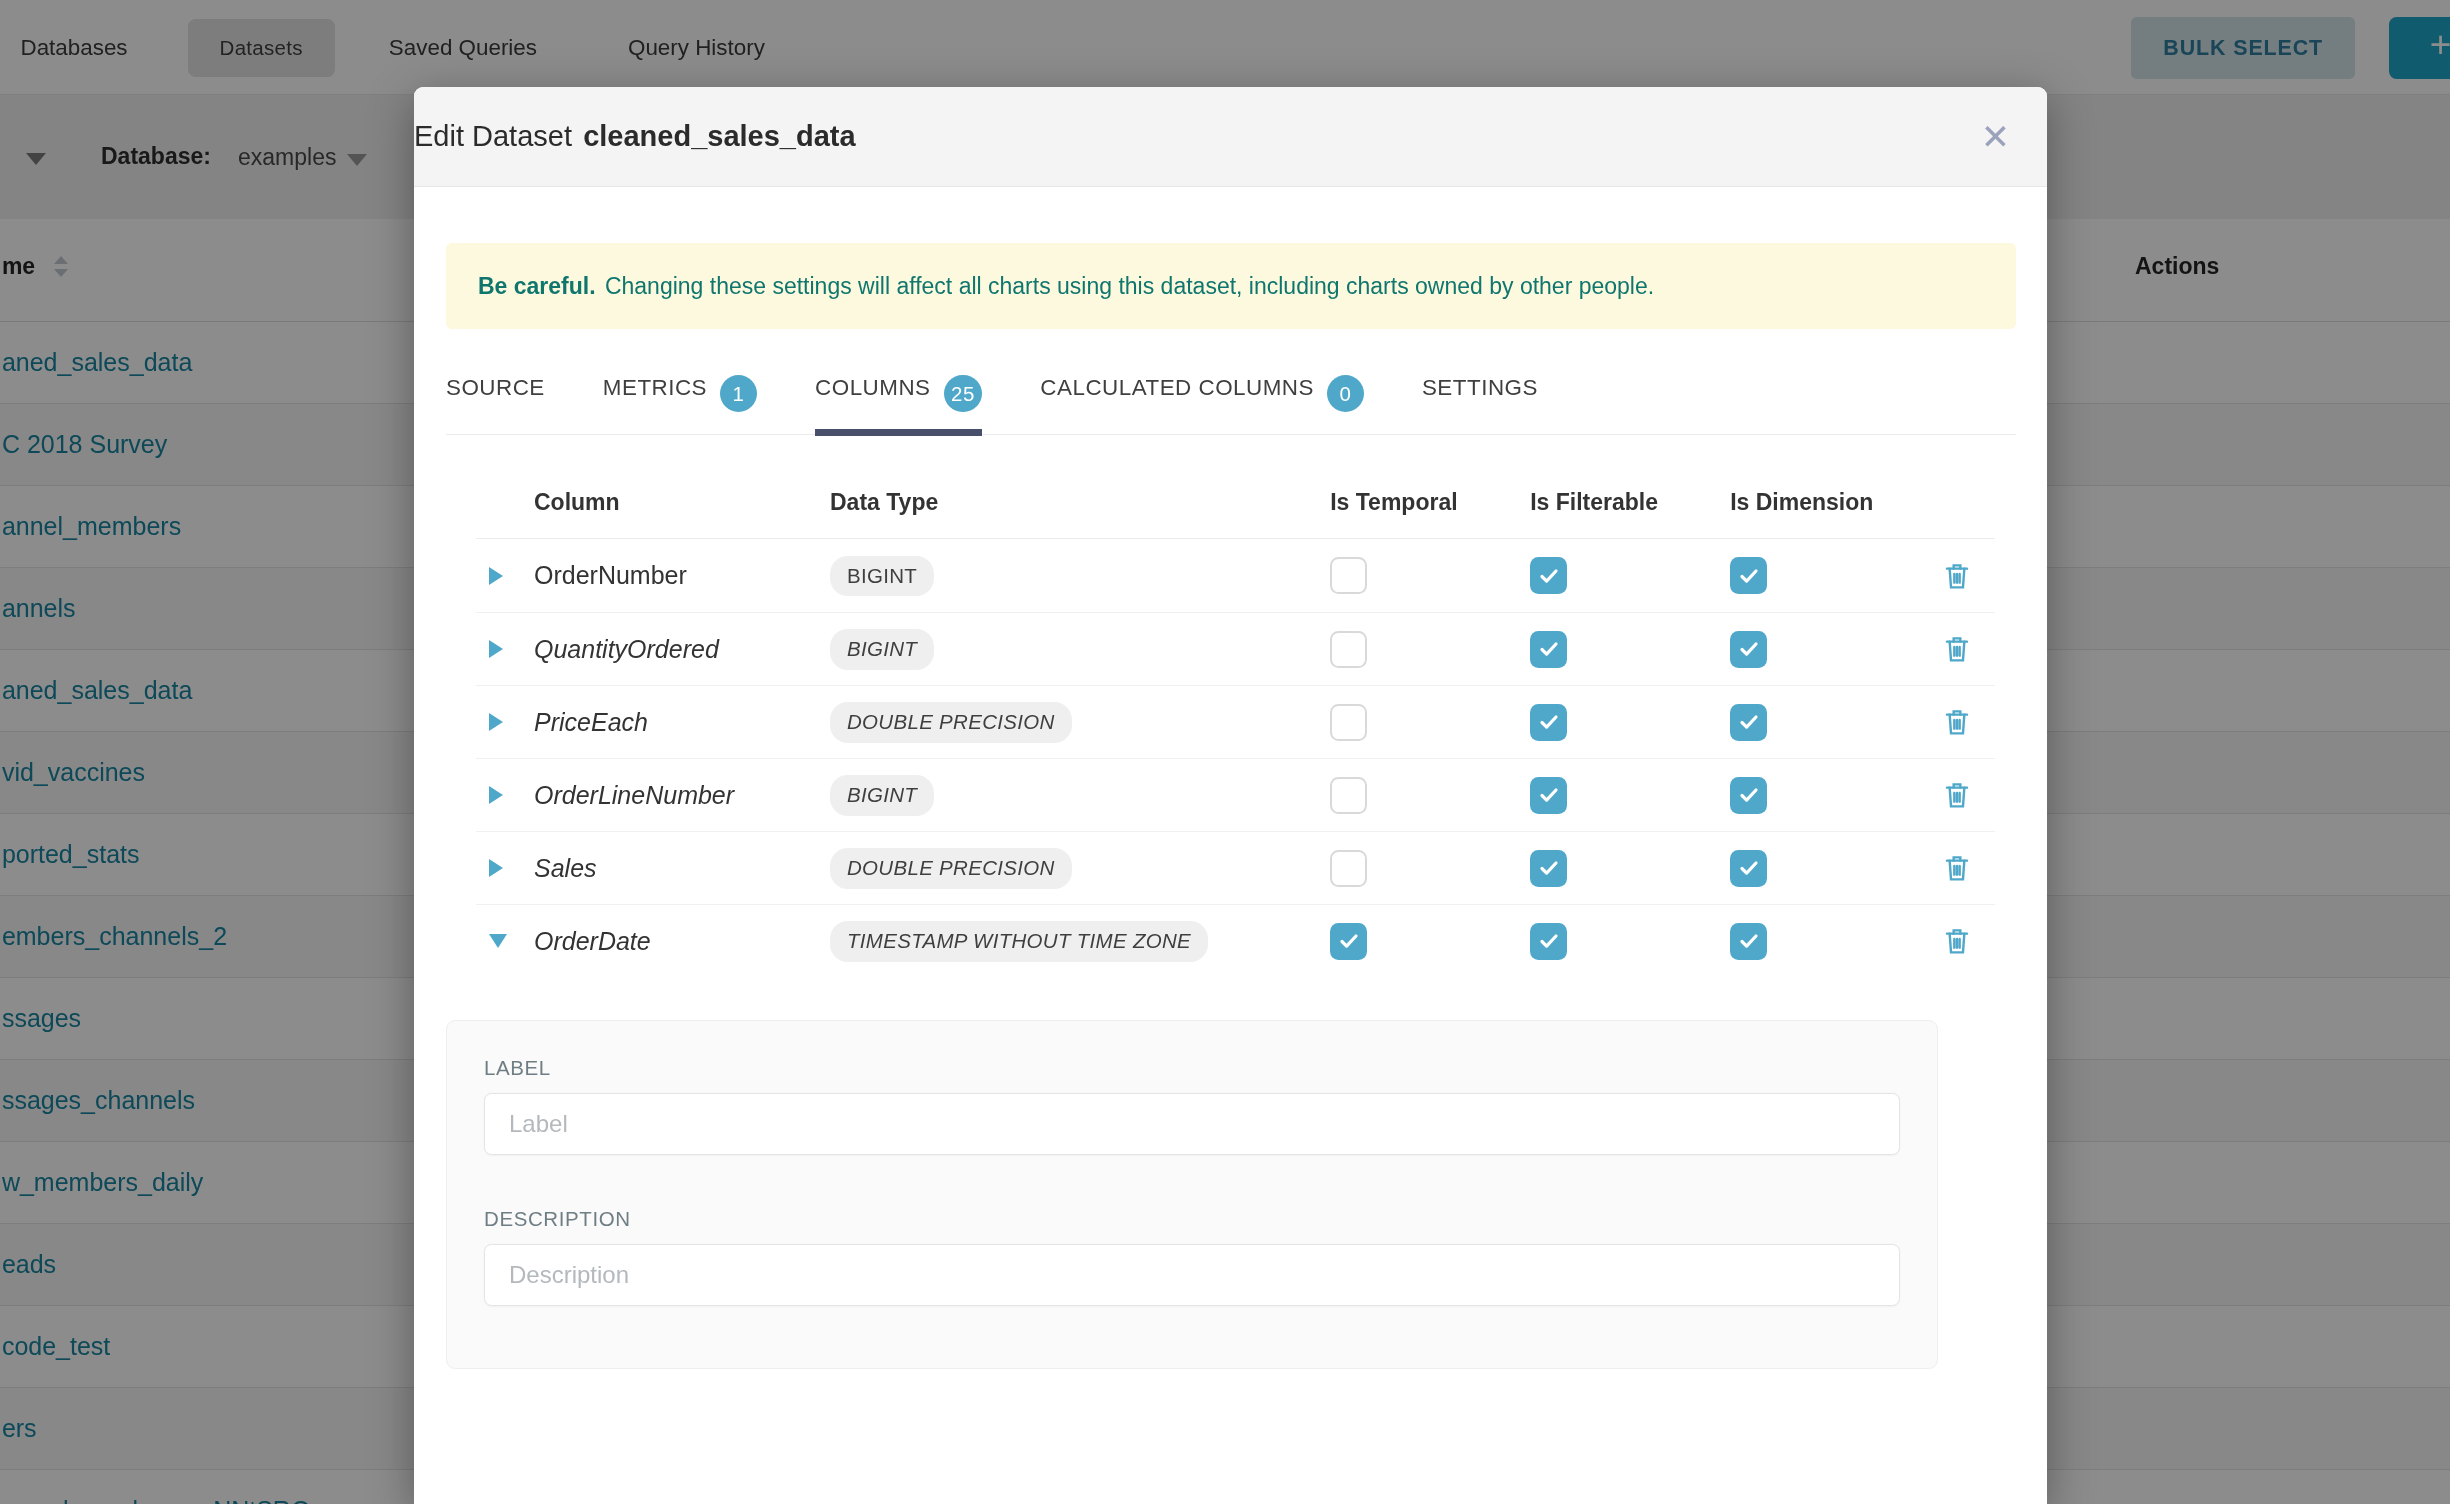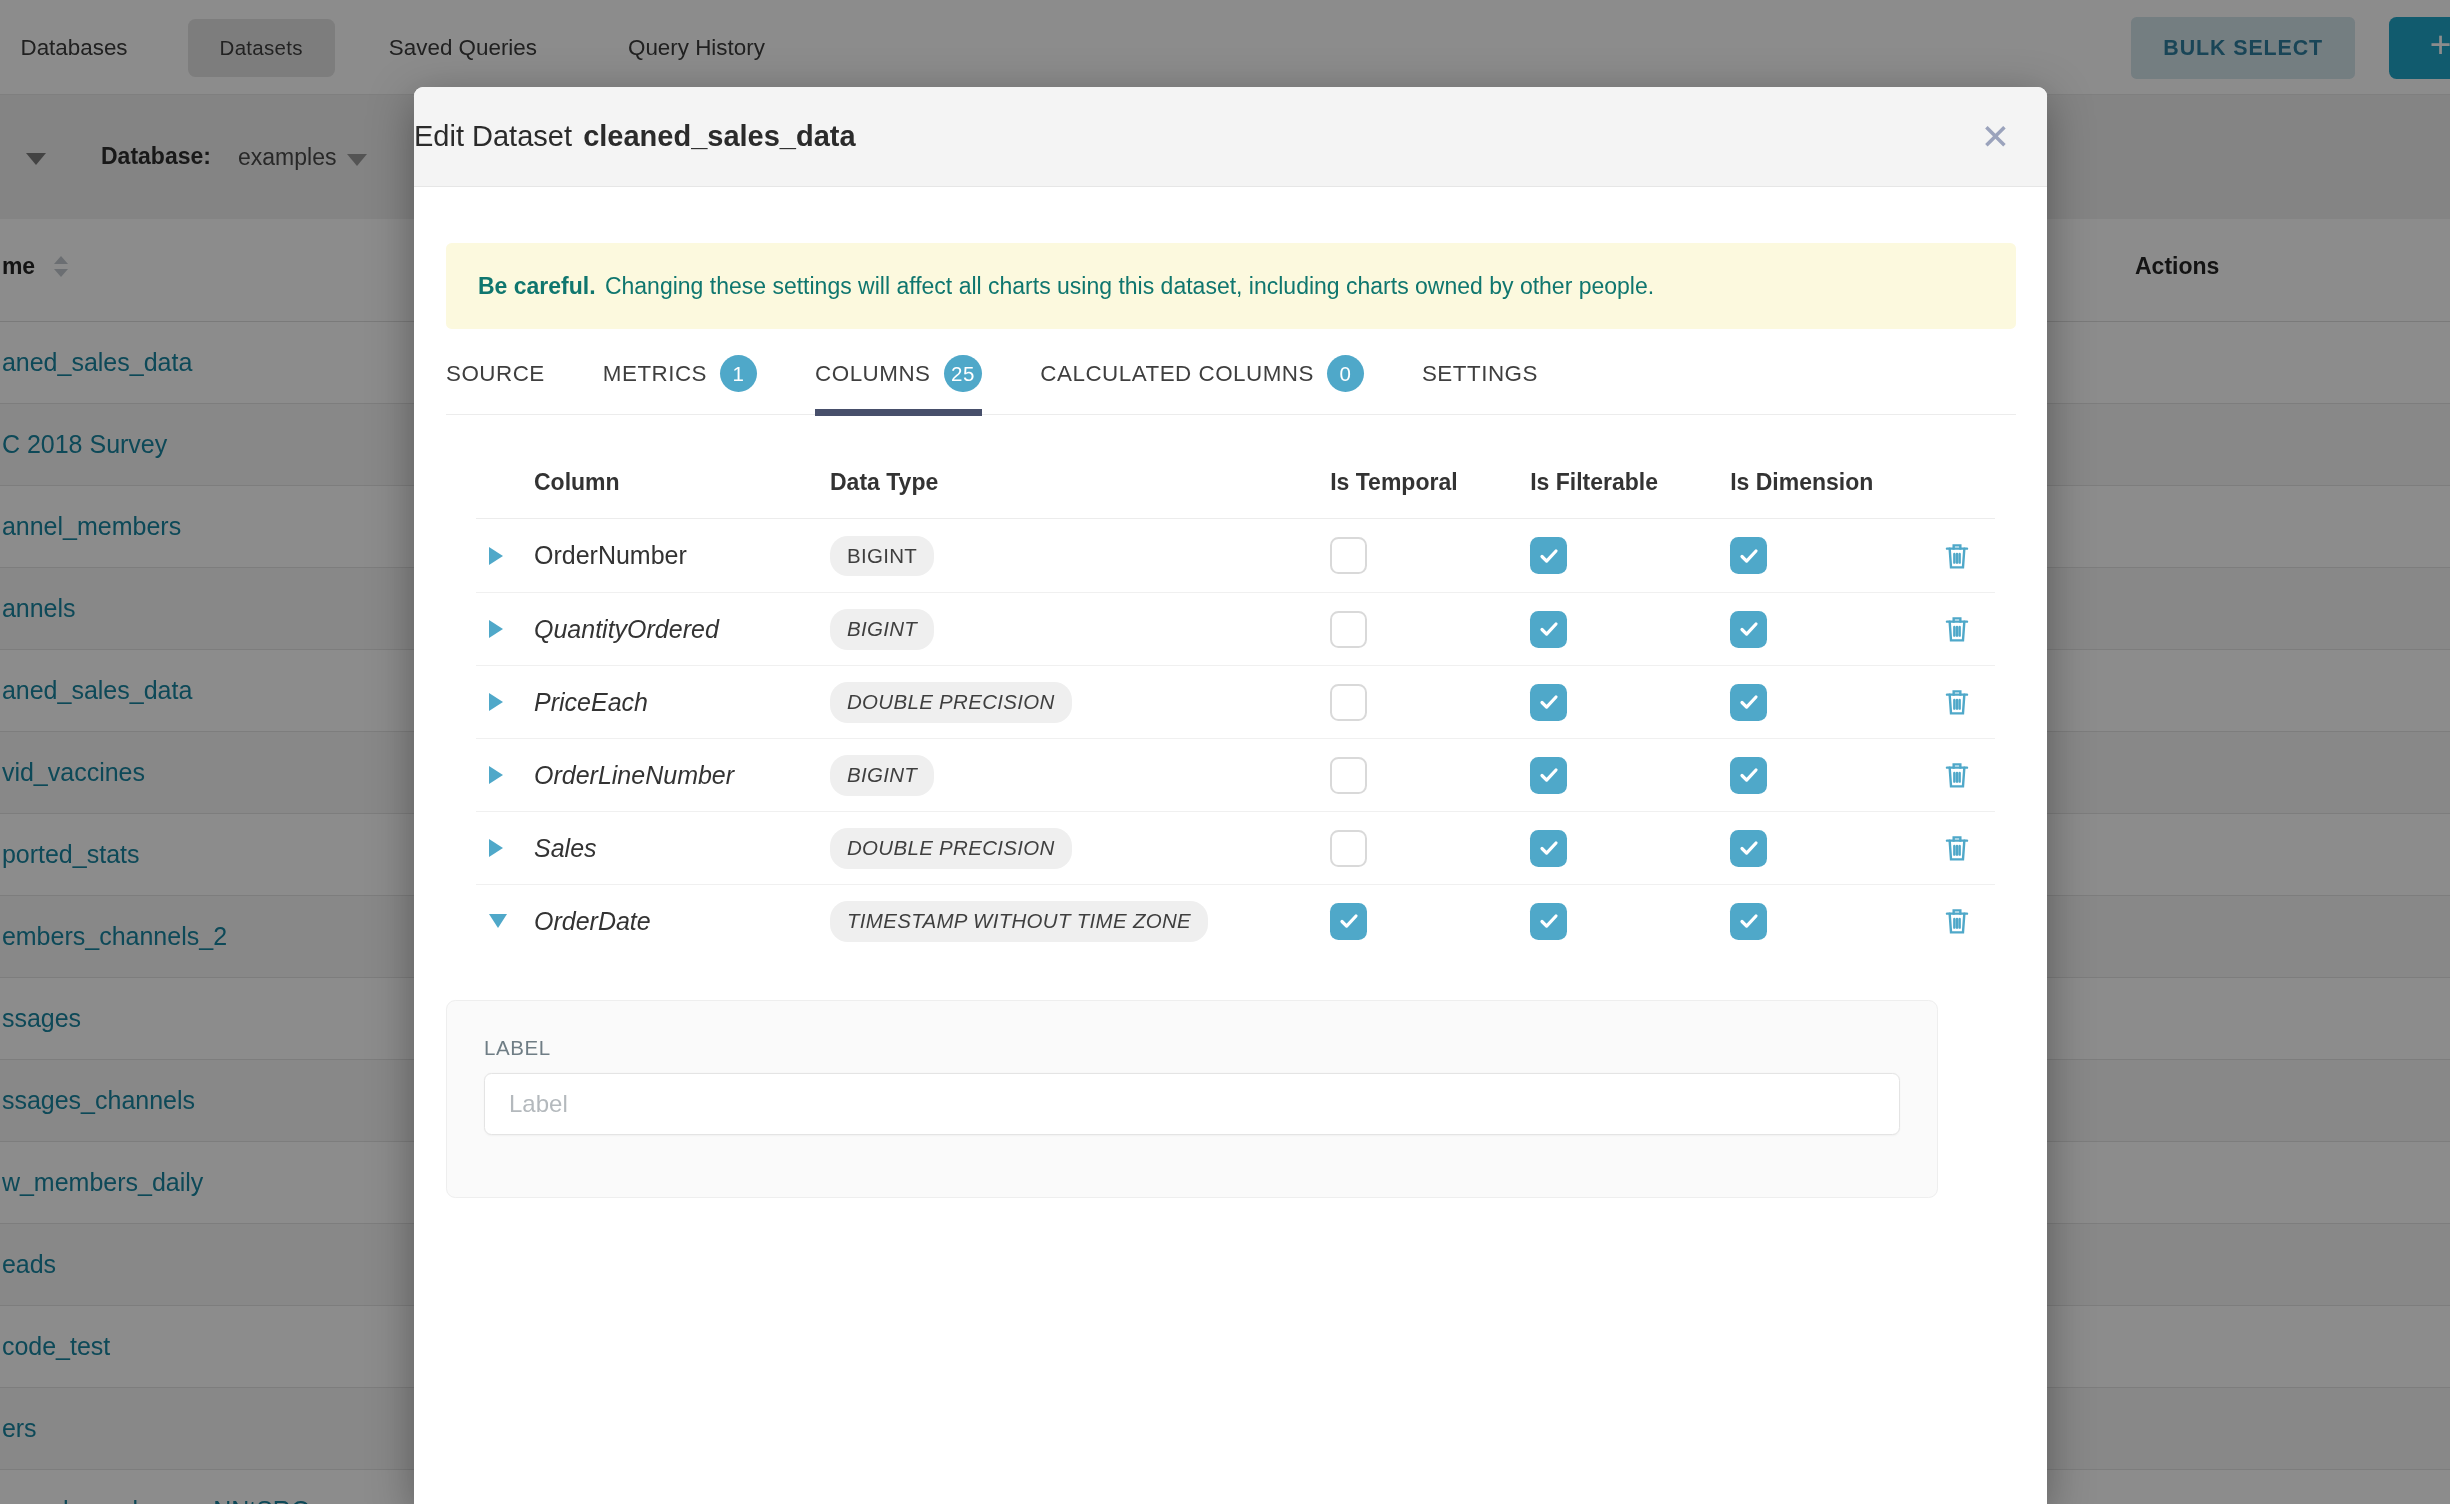--- a/index.html
+++ b/index.html
@@ -48,21 +48,21 @@
   .m-title .pfx { font-weight:400; margin-right:11.2px; }
   .m-title .dsname { font-weight:700; }
   .m-close { position:absolute; right:37px; top:0; height:100px; display:flex; align-items:center; font-size:35px; color:#9ba3bc; cursor:pointer; }
 
   .modal-body { padding:0 31px 0 32px; }
   .banner { margin-top:56px; height:86px; background:#fcf9de; border-radius:5.6px; display:flex; align-items:center; padding-left:32px; font-size:23px; color:#0f766e; }
   .banner .b1 { font-weight:700; }
   .banner .b2 { margin-left:9.3px;text-align:center; }
 
   .tabs { margin-top:26px; display:flex; border-bottom:1.9px solid #ececec; }
-  .tab { position:relative; display:flex; align-items:center; padding-bottom:22.4px; margin-right:58px; font-size:22.4px; letter-spacing:0.5px; color:#3f3f3f; cursor:pointer; }
+  .tab { position:relative; display:flex; align-items:flex-start; padding-bottom:22.4px; margin-right:58px; font-size:22.4px; letter-spacing:0.5px; color:#3f3f3f; cursor:pointer;margin-top:20px; }
   .tab .badge { margin-left:13px; min-width:37px; height:37px; padding:0 7.5px; border-radius:18.6px; background:#4fa8c9; color:#fff;
                 font-size:20.5px; display:flex; align-items:center; justify-content:center; }
   .tab.active::after { content:""; position:absolute; left:0; right:0; bottom:-1.9px; height:7.5px; background:#474f6b; }
 
   .ctable { margin:31px 21.4px 0 30px; }
   .chead { display:flex; align-items:center; height:73px; border-bottom:1.9px solid #ececec; font-size:23px; font-weight:700; color:#333; }
   .cell { flex:none; }
   .c-caret { width:58px; display:flex; align-items:center; padding-left:13px; }
   .c-name { width:296px; }
   .c-type { width:489px; }
@@ -438,18 +438,24 @@
           </div>
       </div>
 
       <div class="detail-panel">
         <div class="f-group">
           <div class="f-label">
               <span>LABEL</span>
             </div>
           <input class="f-input" type="text" placeholder="Label" style="">
         </div>
+        <div class="f-group">
+          <div class="f-label">
+              <span>DESCRIPTION</span>
+            </div>
+          <input class="f-input" type="text" placeholder="Description" style="">
+        </div>
       </div>
 
     </div>
   </div>
 </div>
 
 
 </body></html>

